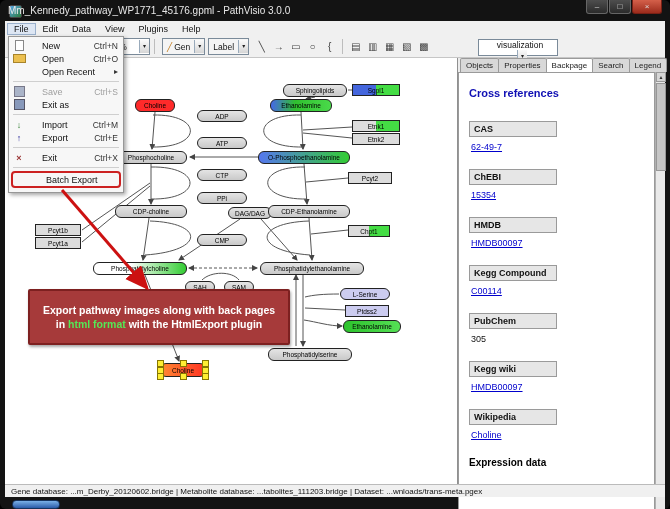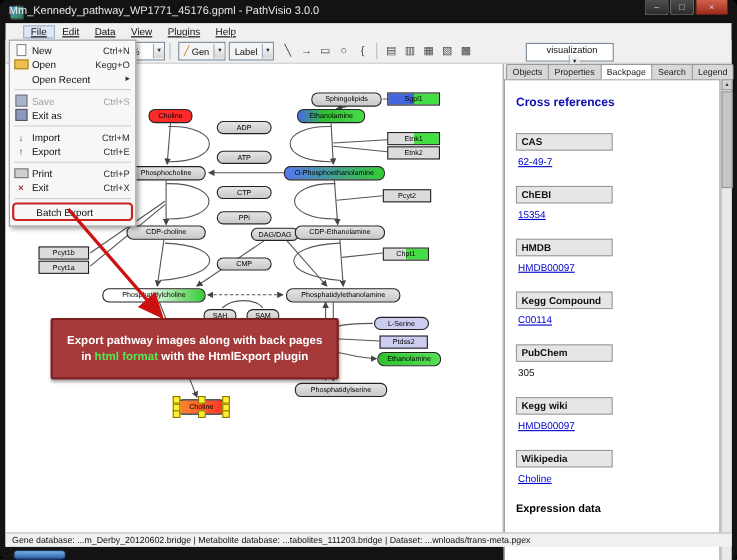--- a/index.html
+++ b/index.html
@@ -14,21 +14,21 @@
   #win-buttons{position:absolute;right:8px;top:0;display:flex;gap:1px;}
   .winbtn{width:20px;height:13px;display:flex;align-items:center;justify-content:center;
     font-size:8px;color:#ddd;background:linear-gradient(#4e4e4e,#2b2b2b);border:1px solid #666;
     border-top:none;border-radius:0 0 3px 3px;}
   .winbtn.close{width:28px;background:linear-gradient(#d4604a,#9c2b1c);border-color:#7a2015;}
 
   
   #content{position:absolute;left:5px;top:21px;width:660px;height:476px;background:#f0f0f0;}
 
   
-  #menubar{position:absolute;left:0;top:0;width:100%;height:15px;display:flex;align-items:center;padding-left:16px;box-sizing:border-box;text-decoration:underline;}
+  #menubar{position:absolute;left:0;top:0;width:100%;height:15px;display:flex;align-items:center;padding-left:2px;box-sizing:border-box;}
   .mb-item{font-size:9px;padding:1px 7px;color:#111;}
   .mb-item.open{background:#dde6f3;border:1px solid #9ab0cc;padding:0 6px;}
 
   
   #toolbar{position:absolute;left:0;top:15px;width:100%;height:22px;border-bottom:1px solid #c6c6c6;
     display:flex;align-items:center;padding-left:4px;box-sizing:border-box;background:#f0f0f0;}
   .tbtn{width:17px;height:17px;display:flex;align-items:center;justify-content:center;font-size:10px;color:#444;flex:0 0 17px;}
   .tsep{width:1px;height:15px;background:#bdbdbd;margin:0 4px;flex:0 0 1px;}
   .g-new-file-icon::before{content:"";width:9px;height:11px;background:#fff;border:1px solid #777;display:block;}
   .g-open-folder-icon::before{content:"";width:12px;height:8px;background:#ecc050;border:1px solid #a8842a;display:block;}
@@ -74,39 +74,39 @@
   .f-gene-blue-green{background:linear-gradient(90deg,#4466dd 50%,#44dd44 50%);}
   .f-red-selected{background:linear-gradient(90deg,#ff8833,#ff3322);}
   .handle{position:absolute;width:5px;height:5px;background:#ffee33;border:1px solid #887700;z-index:12;}
   .h-tl{left:-4px;top:-4px}.h-tm{left:50%;margin-left:-3px;top:-4px}.h-tr{right:-4px;top:-4px}
   .h-ml{left:-4px;top:50%;margin-top:-3px}.h-mr{right:-4px;top:50%;margin-top:-3px}
   .h-bl{left:-4px;bottom:-4px}.h-bm{left:50%;margin-left:-3px;bottom:-4px}.h-br{right:-4px;bottom:-4px}
 
   #edges{position:absolute;left:0;top:0;z-index:1;}
 
   
-  #callout{position:absolute;left:41px;top:231px;width:262px;height:56px;background:#a63a3a;border:2px solid #7d2020;
+  #callout{position:absolute;left:23px;top:231px;width:262px;height:56px;background:#a63a3a;border:2px solid #7d2020;
     border-radius:2px;color:#fff;font-weight:bold;font-size:10.5px;text-align:center;display:flex;align-items:center;
     justify-content:center;padding:2px 8px;box-sizing:border-box;line-height:1.35;z-index:20;box-shadow:1px 2px 3px rgba(0,0,0,.35);}
   #callout .hl{color:#55e855;}
 
   
   #file-menu{position:absolute;left:3px;top:15px;width:114px;background:#f7f7f7;border:1px solid #979797;
     box-shadow:2px 2px 4px rgba(0,0,0,.35);z-index:90;padding:2px 0;}
   .menu-item{display:flex;align-items:center;height:13px;padding:0 5px 0 3px;font-size:9px;color:#111;}
   .menu-item .mi{width:14px;height:12px;position:relative;flex:0 0 14px;display:flex;align-items:center;justify-content:center;font-size:9px;}
   .mi-new-file-icon::before{content:"";width:7px;height:9px;background:#fff;border:1px solid #888;}
   .mi-open-folder-icon::before{content:"";width:11px;height:7px;background:#ecc050;border:1px solid #a8842a;}
   .mi-save-icon::before{content:"";width:9px;height:9px;background:#aab4c8;border:1px solid #778;}
   .mi-save-as-icon::before{content:"";width:9px;height:9px;background:#8899bb;border:1px solid #556;}
   .mi-import-icon::before{content:"↓";color:#2a7a2a;font-weight:bold;}
   .mi-export-icon::before{content:"↑";color:#2a2a9a;font-weight:bold;}
   .mi-print-icon::before{content:"";width:11px;height:7px;background:#cfcfcf;border:1px solid #777;}
   .mi-exit-icon::before{content:"×";color:#993333;font-weight:bold;}
-  .menu-item .mi-label{flex:1;margin-left:3px;}
+  .menu-item .mi-label{flex:1;margin-left:16px;}
   .menu-item .mi-shortcut{margin-left:10px;font-size:8.5px;color:#333;}
   .menu-item .mi-sub{margin-left:4px;font-size:8px;color:#333;}
   .menu-item.disabled,.menu-item.disabled .mi-shortcut{color:#9f9f9f;}
   .menu-sep{height:1px;background:#cfcfcf;margin:3px 4px;}
   .menu-item.highlighted{border:2px solid #cc2222;border-radius:4px;margin:2px 2px;height:13px;}
 
   
   #sidebar-tabs{position:absolute;left:0;top:0;height:14px;display:flex;padding-left:2px;}
   .tab{font-size:8px;padding:2px 5px 1px;background:#d8d8d8;border:1px solid #9a9a9a;border-bottom:none;
     margin-right:-1px;border-radius:2px 2px 0 0;color:#222;white-space:nowrap;}
@@ -344,21 +344,21 @@
 
     <div id="file-menu">
         <div class="menu-item">
           <span class="mi mi-new-file-icon"></span>
           <span class="mi-label">New</span>
           <span class="mi-shortcut">Ctrl+N</span>
         </div>
         <div class="menu-item">
           <span class="mi mi-open-folder-icon"></span>
           <span class="mi-label">Open</span>
-          <span class="mi-shortcut">Kegg+O</span>
+          <span class="mi-shortcut">Ctrl+O</span>
         </div>
         <div class="menu-item">
           <span class="mi "></span>
           <span class="mi-label">Open Recent</span>
           <span class="mi-shortcut"></span>
           <span class="mi-sub">▸</span>
         </div>
         <div class="menu-sep"></div>
         <div class="menu-item disabled">
           <span class="mi mi-save-icon"></span>
@@ -375,25 +375,20 @@
           <span class="mi mi-import-icon"></span>
           <span class="mi-label">Import</span>
           <span class="mi-shortcut">Ctrl+M</span>
         </div>
         <div class="menu-item">
           <span class="mi mi-export-icon"></span>
           <span class="mi-label">Export</span>
           <span class="mi-shortcut">Ctrl+E</span>
         </div>
         <div class="menu-sep"></div>
-        <div class="menu-item">
-          <span class="mi mi-print-icon"></span>
-          <span class="mi-label">Print</span>
-          <span class="mi-shortcut">Ctrl+P</span>
-        </div>
         <div class="menu-item">
           <span class="mi mi-exit-icon"></span>
           <span class="mi-label">Exit</span>
           <span class="mi-shortcut">Ctrl+X</span>
         </div>
         <div class="menu-sep"></div>
         <div class="menu-item highlighted">
           <span class="mi "></span>
           <span class="mi-label">Batch Export</span>
           <span class="mi-shortcut"></span>

